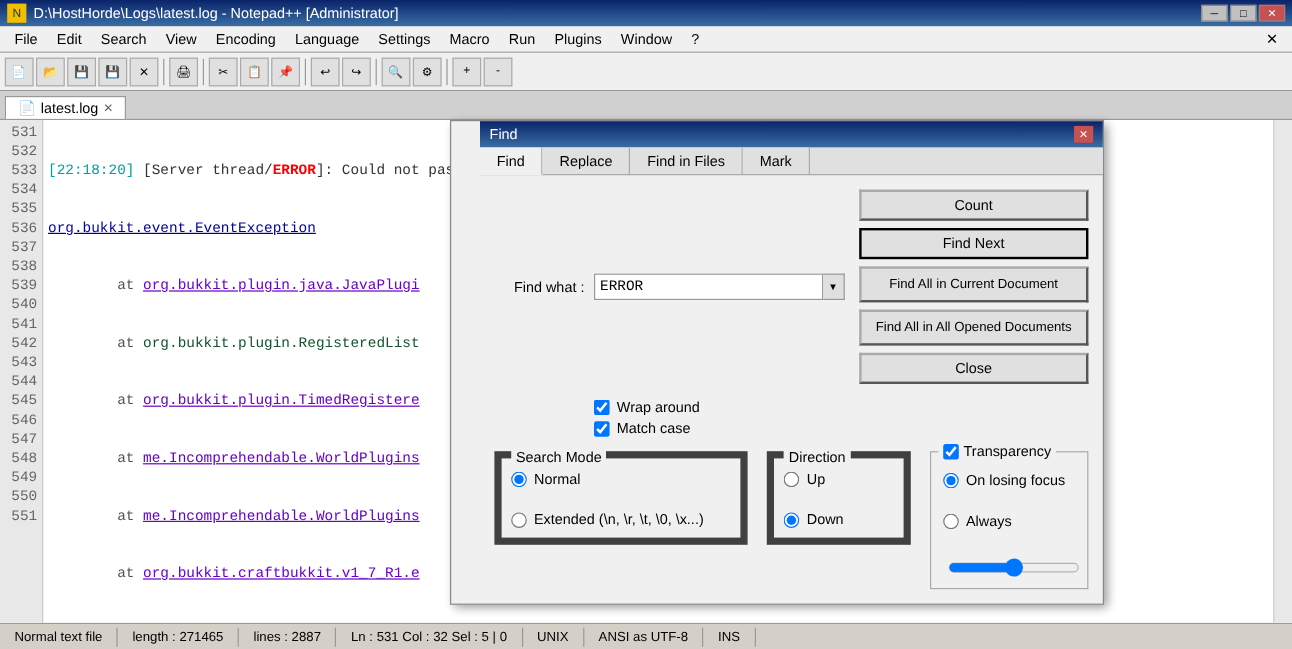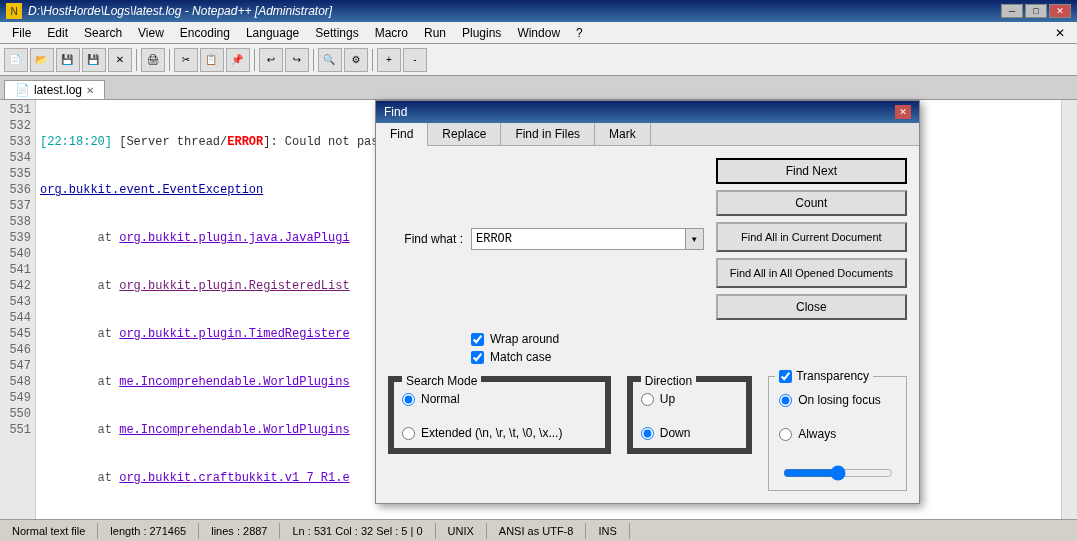--- a/index.html
+++ b/index.html
@@ -25,21 +25,21 @@
       user-select: none;
     }
     .title-bar-icon {
       width: 16px; height: 16px;
       background: #f0c000;
       margin-right: 6px;
       font-size: 10px;
       display: flex; align-items: center; justify-content: center;
       color: #333;
     }
-    .title-bar-title { flex: 1; font-size: 12px; font-style: italic; }
+    .title-bar-title { flex: 1; font-size: 12px; }
     .title-bar-controls { display: flex; gap: 2px; }
     .title-bar-btn {
       width: 22px; height: 14px;
       background: #c0c0c0;
       border: 1px solid #888;
       font-size: 9px;
       cursor: pointer;
       display: flex; align-items: center; justify-content: center;
       font-family: sans-serif;
     }
@@ -181,20 +181,21 @@
       position: absolute;
       top: 0;
       left: 375px;
       width: 545px;
       background: #f0f0f0;
       border: 1px solid #888;
       box-shadow: 3px 3px 8px rgba(0,0,0,0.4);
       z-index: 100;
       font-family: 'Segoe UI', Tahoma, sans-serif;
       font-size: 12px;
+      padding-left: 24px;
     }
     .dialog-title-bar {
       background: linear-gradient(to bottom, #0a246a, #3a6ea5);
       color: white;
       height: 22px;
       display: flex;
       align-items: center;
       padding: 0 8px;
       font-size: 12px;
       user-select: none;
@@ -443,21 +444,21 @@
         <div>547</div>
         <div>548</div>
         <div>549</div>
         <div>550</div>
         <div>551</div>
       </div>
       <div class="code-lines">
         <div class="line"><span style="color:#00a0a0">[22:18:20]</span> <span style="color:#333">[Server thread/</span><span style="color:red;font-weight:bold">ERROR</span><span style="color:#333">]: Could not pass event ProjectileLaunchEvent to NoCheatPlus v3.10.8-SNAPSHOT-sMD5NET-b659</span></div>
         <div class="line"><span style="color:#0000a0;text-decoration:underline">org.bukkit.event.EventException</span></div>
         <div class="line"><span style="color:#555">	at </span><span style="color:#6600cc;text-decoration:underline">org.bukkit.plugin.java.JavaPlugi</span></div>
-        <div class="line"><span style="color:#555">	at </span><span style="color:#701a75;text-decoration:underline">org.bukkit.plugin.RegisteredList</span></div>
+        <div class="line"><span style="color:#555">	at </span><span style="color:#14532d;">org.bukkit.plugin.RegisteredList</span></div>
         <div class="line"><span style="color:#555">	at </span><span style="color:#6600cc;text-decoration:underline">org.bukkit.plugin.TimedRegistere</span></div>
         <div class="line"><span style="color:#555">	at </span><span style="color:#6600cc;text-decoration:underline">me.Incomprehendable.WorldPlugins</span></div>
         <div class="line"><span style="color:#555">	at </span><span style="color:#6600cc;text-decoration:underline">me.Incomprehendable.WorldPlugins</span></div>
         <div class="line"><span style="color:#555">	at </span><span style="color:#6600cc;text-decoration:underline">org.bukkit.craftbukkit.v1_7_R1.e</span></div>
         <div class="line"></div>
         
         
         
         
         
@@ -488,22 +489,22 @@
     </div>
 
     <div class="dialog-body">
 
       <div class="find-row">
         <span class="find-label">Find what :</span>
         <input class="find-input" type="text" value="ERROR" style="">
         <button class="find-dropdown-btn">▼</button>
 
         <div class="right-buttons" style="margin-left:12px;">
+          <button class="dialog-btn">Count</button>
           <button class="dialog-btn active-btn">Find Next</button>
-          <button class="dialog-btn">Count</button>
           <button class="dialog-btn" style="font-size:11px;white-space:normal;min-height:30px;">Find All in Current Document</button>
           <button class="dialog-btn" style="font-size:11px;white-space:normal;min-height:30px;">Find All in All Opened Documents</button>
           <button class="dialog-btn">Close</button>
         </div>
       </div>
 
       <div class="options-row">
         <div class="checkbox-row">
           <input type="checkbox" id="wrapAround" checked="" style="">
           <label for="wrapAround">Wrap around</label>

